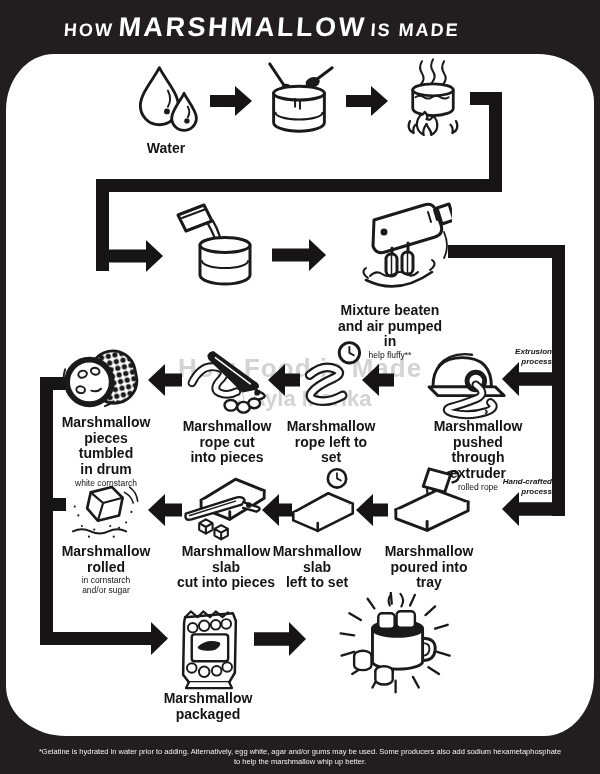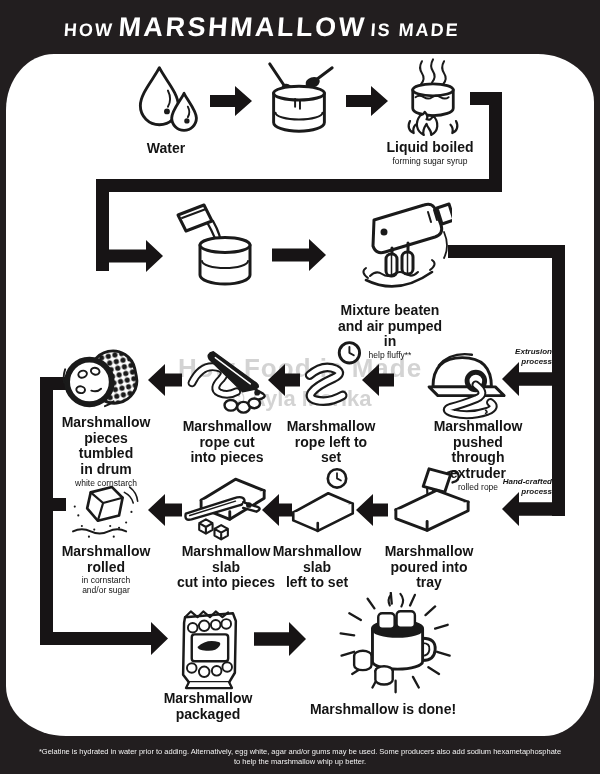--- a/index.html
+++ b/index.html
@@ -305,24 +305,20 @@
       <ellipse cx="52" cy="66" rx="9" ry="5" fill="#fff" stroke-width="2.5"></ellipse>
       <path d="M43 66 v10 a9 5 0 0 0 18 0 V66" fill="#fff" stroke-width="2.5"></path>
       <ellipse cx="74" cy="82" rx="9" ry="5" fill="#fff" stroke-width="2.5"></ellipse>
       <path d="M65 82 v9 a9 5 0 0 0 18 0 V82" fill="#fff" stroke-width="2.5"></path>
     </svg>
   </div>
 
   <div class="lbl" style="left:126px;top:141px;width:80px">
     <span class="t">Water</span>
   </div>
-  <div class="lbl" style="left:375px;top:140px;width:110px">
-    <span class="t">Liquid boiled</span>
-    <span class="s">forming sugar syrup</span>
-  </div>
   <div class="lbl" style="left:330px;top:303px;width:120px">
     <span class="t">Mixture beaten
 and air pumped in</span>
     <span class="s">help fluffy**</span>
   </div>
   <div class="lbl" style="left:428px;top:419px;width:100px">
     <span class="t">Marshmallow
 pushed through
 extruder</span>
     <span class="s">rolled rope</span>
@@ -357,23 +353,20 @@
   <div class="lbl" style="left:61px;top:544px;width:90px">
     <span class="t">Marshmallow
 rolled</span>
     <span class="s">in cornstarch
 and/or sugar</span>
   </div>
   <div class="lbl" style="left:163px;top:691px;width:90px">
     <span class="t">Marshmallow
 packaged</span>
   </div>
-  <div class="lbl big" style="left:293px;top:702px;width:180px">
-    <span class="t">Marshmallow is done!</span>
-  </div>
 
   <div class="proc" style="left:482px;top:347px;width:70px">Extrusion
 process</div>
   <div class="proc" style="left:462px;top:477px;width:90px">Hand-crafted
 process</div>
 
   <div class="notes">
     <div>*Gelatine is hydrated in water prior to adding. Alternatively, egg white, agar and/or gums may be used. Some producers also add sodium hexametaphosphate
 to help the marshmallow whip up better.</div>
     

